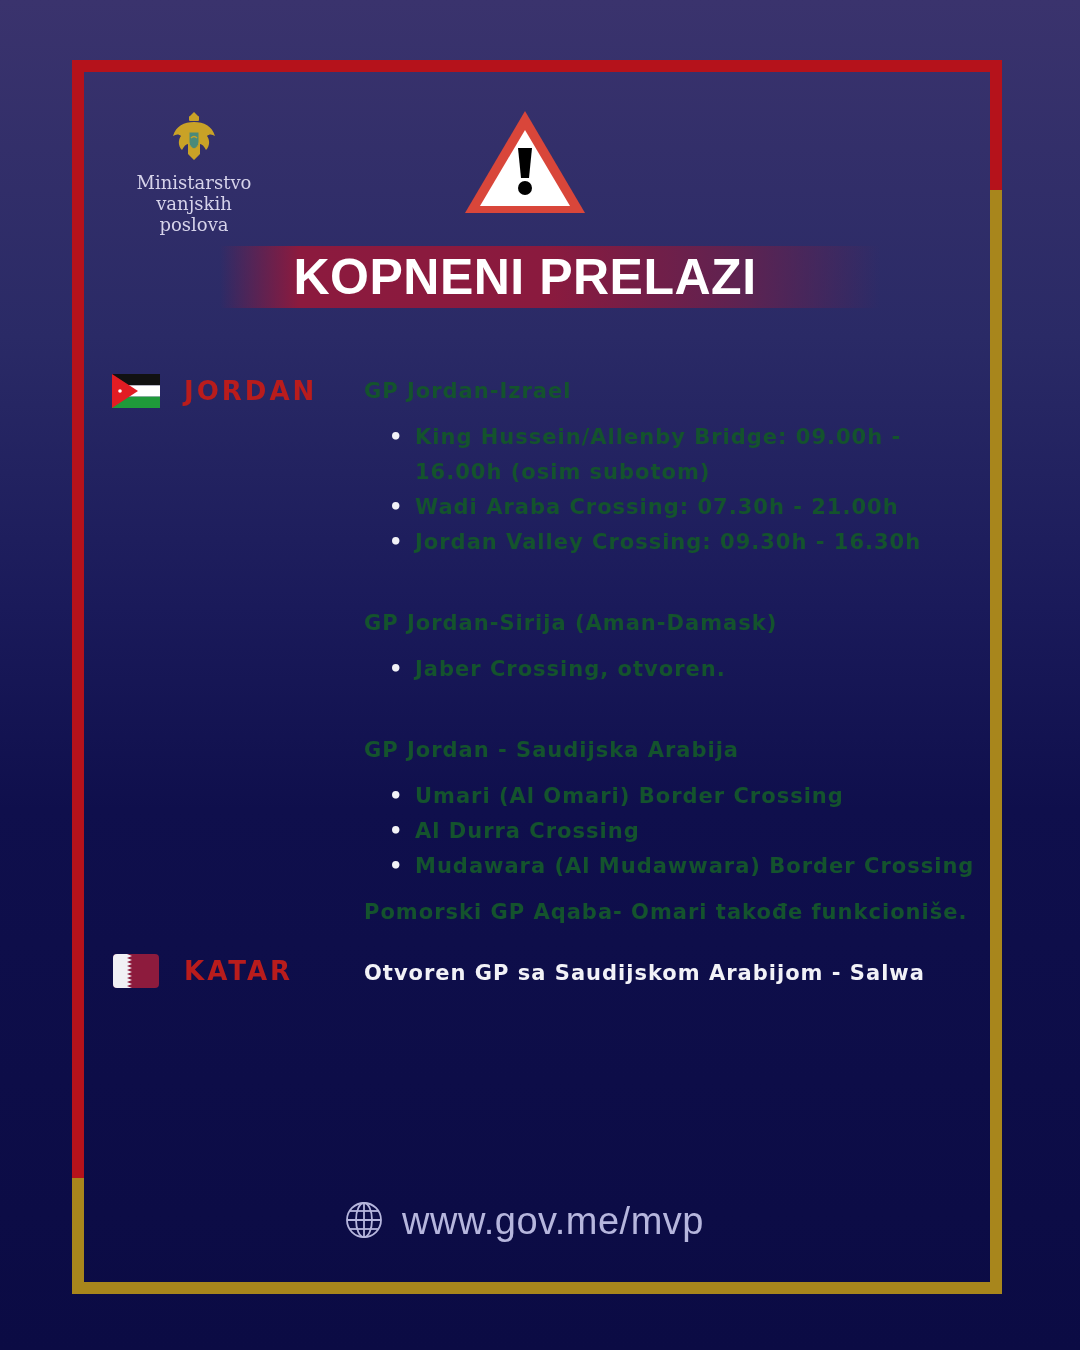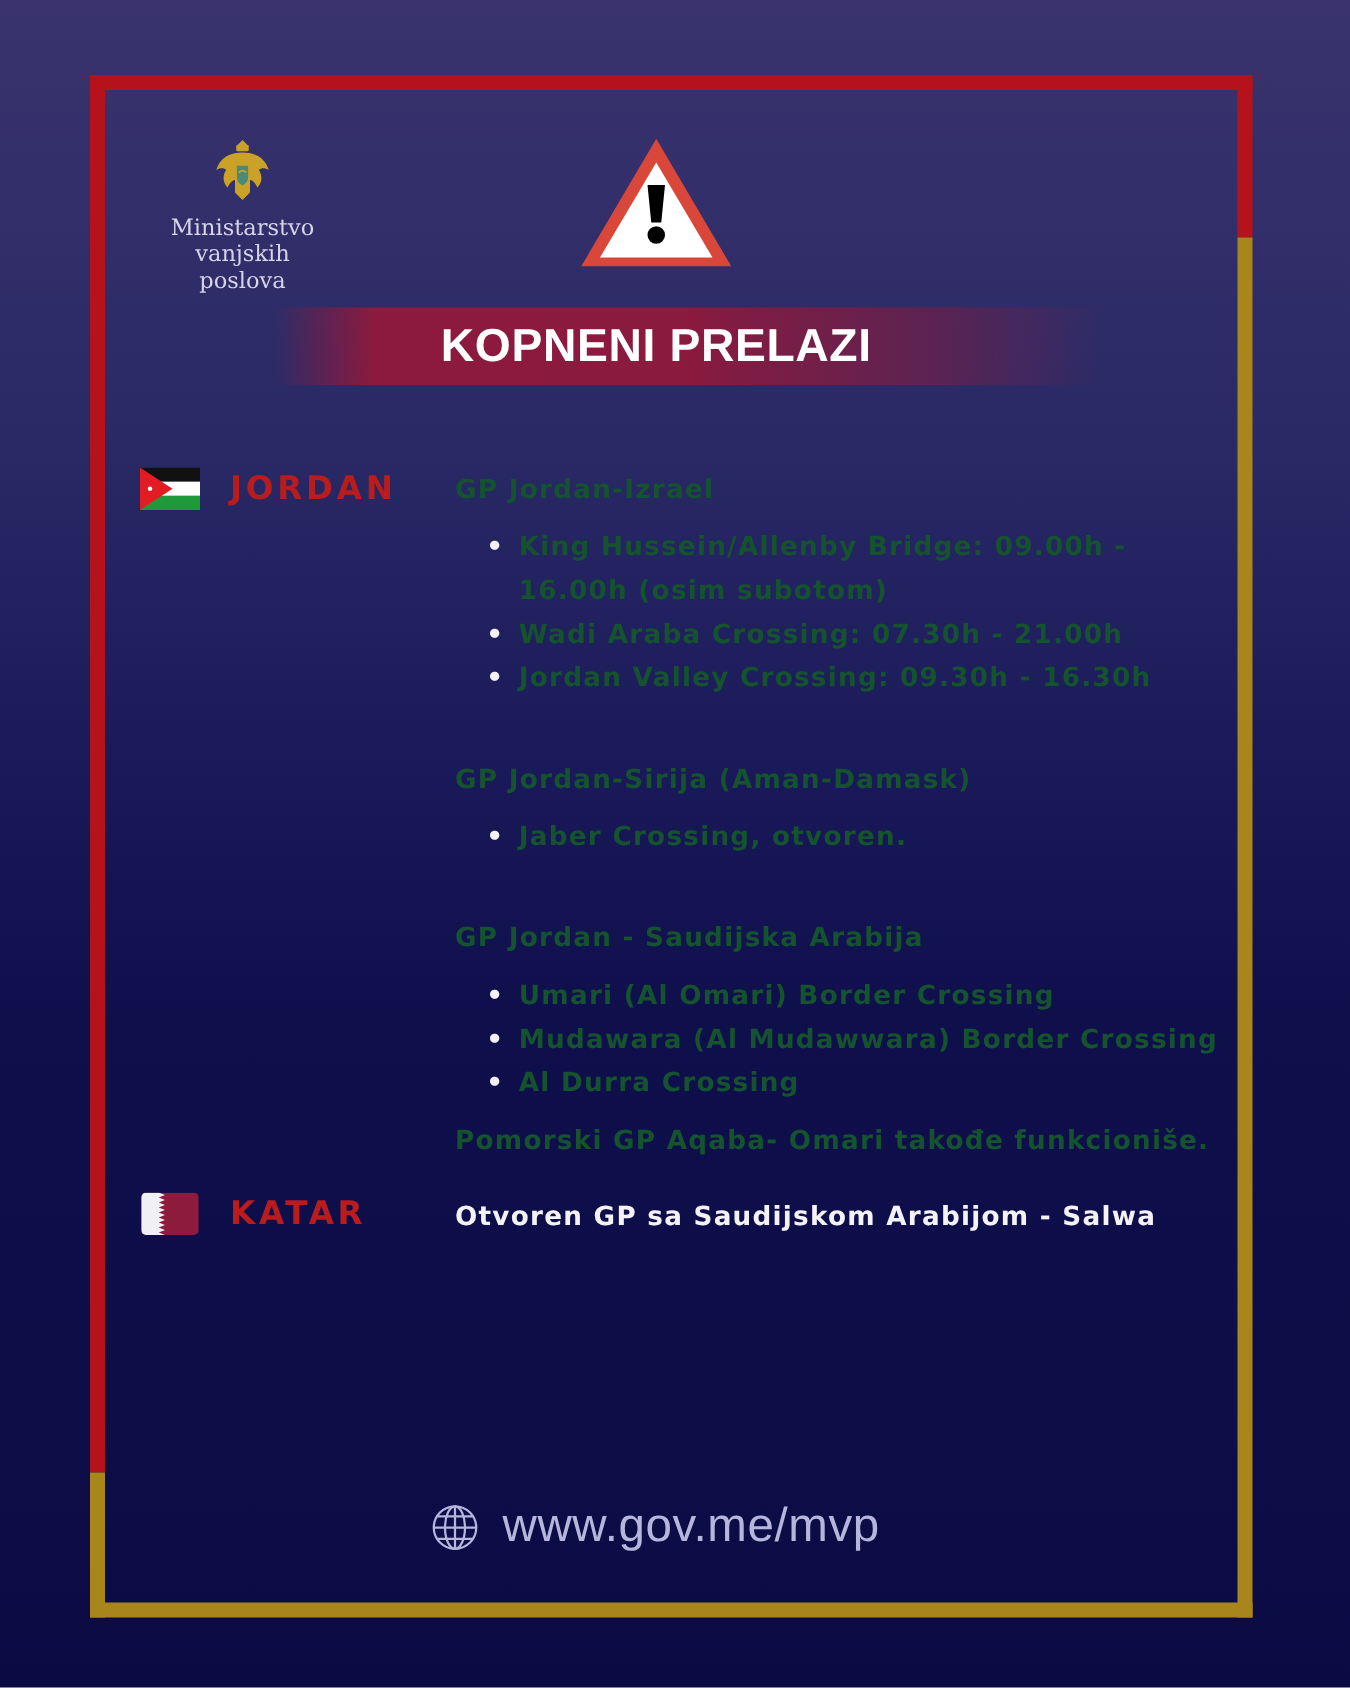--- a/index.html
+++ b/index.html
@@ -26,21 +26,21 @@
   }
   .warning { position: absolute; left: 462px; top: 108px; width: 126px; height: 108px; }
 
   .banner {
     position: absolute; left: 220px; top: 246px; width: 660px; height: 62px;
     background: linear-gradient(90deg, rgba(140,25,60,0) 0%, #8c1a3e 12%, #8a1a3e 50%, #5c2352 80%, rgba(58,40,100,0) 100%);
   }
   .banner-title {
     position: absolute; left: 0; top: 246px; width: 1050px; height: 62px; line-height: 62px;
     text-align: center; font-family: "Liberation Sans", sans-serif; font-weight: bold;
-    font-size: 37px; letter-spacing: 0.5px; color: #ffffff;
+    font-size: 50px; letter-spacing: 0.5px; color: #ffffff;
   }
 
   .country { position: absolute; left: 112px; display: flex; align-items: center; }
   .country .label {
     font-family: "DejaVu Sans", sans-serif; font-weight: bold; font-size: 26px;
     letter-spacing: 3px; color: #b91c1c; margin-left: 24px;
   }
   .jordan { top: 374px; }
   .katar { top: 954px; }
   .flag { width: 48px; height: 34px; }
@@ -56,21 +56,21 @@
   .items li::before {
     content: "\2022"; position: absolute; left: 14px; top: 0; color: #f2f2f7;
   }
   .gap { height: 35px; }
   .katar-text {
     position: absolute; left: 364px; top: 956px;
     font-family: "DejaVu Sans", sans-serif; font-weight: bold; font-size: 21px;
     letter-spacing: 1px; line-height: 35px; color: #f2f2f7;
   }
 
-  .footer { position: absolute; left: 344px; top: 1200px; display: flex; align-items: center; }
+  .footer { position: absolute; left: 344px; top: 1200px; display: flex; }
   .footer .globe { width: 40px; height: 40px; }
   .footer .url {
     font-family: "Liberation Sans", sans-serif; font-size: 38px; color: #b6b6dd;
     margin-left: 18px; letter-spacing: 0.5px;
   }
 </style>
 </head>
 <body>
 
 <div class="frame">
@@ -128,22 +128,22 @@
     <p class="group-title">GP Jordan-Sirija (Aman-Damask)</p>
     <ul class="items">
       <li>Jaber Crossing, otvoren.</li>
     </ul>
   </div>
   <div class="gap"></div>
   <div class="group">
     <p class="group-title">GP Jordan - Saudijska Arabija</p>
     <ul class="items">
       <li>Umari (Al Omari) Border Crossing</li>
+      <li>Al Durra Crossing</li>
       <li>Mudawara (Al Mudawwara) Border Crossing</li>
-      <li>Al Durra Crossing</li>
     </ul>
   </div>
   <p class="group-title">Pomorski GP Aqaba- Omari takođe funkcioniše.</p>
 </div>
 
 <div class="country katar">
   <svg class="flag" viewBox="0 0 46 34">
     <defs>
         <clipPath id="qr">
           <rect x="0" y="0" width="46" height="34" rx="4"></rect>

